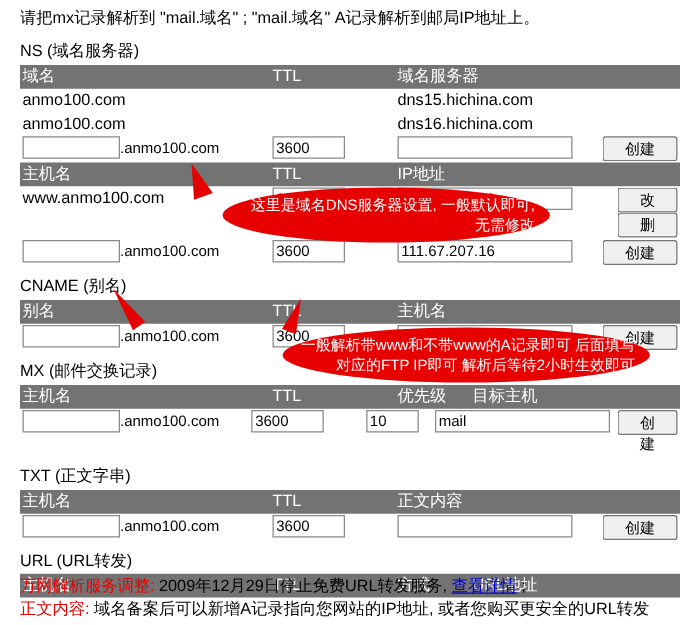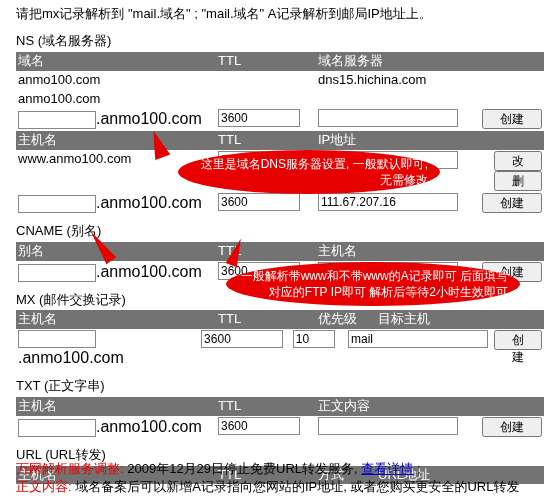--- a/index.html
+++ b/index.html
@@ -10,24 +10,24 @@
 .hdr>div{padding:1px 2px;box-sizing:border-box}
 .row{display:flex;align-items:flex-start;padding:1px 0}
 .row>div{box-sizing:border-box;padding:0 2px}
 .c-host{width:200px}
 .c-ttl{width:100px}
 .c-prio{width:60px}
 .c-val{width:150px}
 .c-act{flex:1;text-align:right}
 input[type=text]{font:12px Arial;height:18px;box-sizing:border-box;border:1px solid #888;padding:0 2px}
 .inp-host{width:78px}
-.inp-ttl{width:82px}
+.inp-ttl{width:58px}
 .inp-prio{width:42px}
 .inp-val{width:140px}
-.sfx{font-size:16px}
+.sfx{font-size:12px}
 button{font:12px "SimSun";padding:0 16px;height:20px;margin-left:2px}
 .callout{position:absolute;background:#e60000;color:#fff;font-size:12px;padding:6px 12px;border-radius:50%/50%;text-align:right;z-index:5;line-height:1.35}
 .callout.c1{top:150px;left:178px;width:238px}
 .callout.c2{top:262px;left:226px;width:270px}
 .arrow{position:absolute;width:0;height:0;z-index:4}
 .arrow.a1{top:130px;left:150px;border-left:8px solid transparent;border-right:8px solid transparent;border-bottom:28px solid #e60000;transform:rotate(-20deg)}
 .arrow.a2{top:228px;left:95px;border-left:6px solid transparent;border-right:6px solid transparent;border-bottom:36px solid #e60000;transform:rotate(-35deg)}
 .arrow.a3{top:238px;left:230px;border-left:6px solid transparent;border-right:6px solid transparent;border-bottom:28px solid #e60000;transform:rotate(20deg)}
 .footer{position:absolute;bottom:4px;left:16px;right:16px;font-size:13px;line-height:1.4}
 .footer b{color:#e60000;font-weight:normal}
@@ -47,20 +47,21 @@
     <div class="c-val">域名服务器</div>
   </div>
   <div class="row">
     <div class="c-host">anmo100.com</div>
     <div class="c-ttl"></div>
     <div class="c-val">dns15.hichina.com</div>
   </div>
   <div class="row">
     <div class="c-host">anmo100.com</div>
     <div class="c-ttl"></div>
+    <div class="c-val">dns16.hichina.com</div>
   </div>
   <div class="row">
     <div class="c-host"><input type="text" class="inp-host" style=""><span class="sfx">.anmo100.com</span></div>
     <div class="c-ttl"><input type="text" class="inp-ttl" value="3600" style=""></div>
     <div class="c-val"><input type="text" class="inp-val" style=""></div>
     <div class="c-act"><button>创建</button></div>
   </div>
 
   <div class="hdr">
     <div class="c-host">主机名</div>

